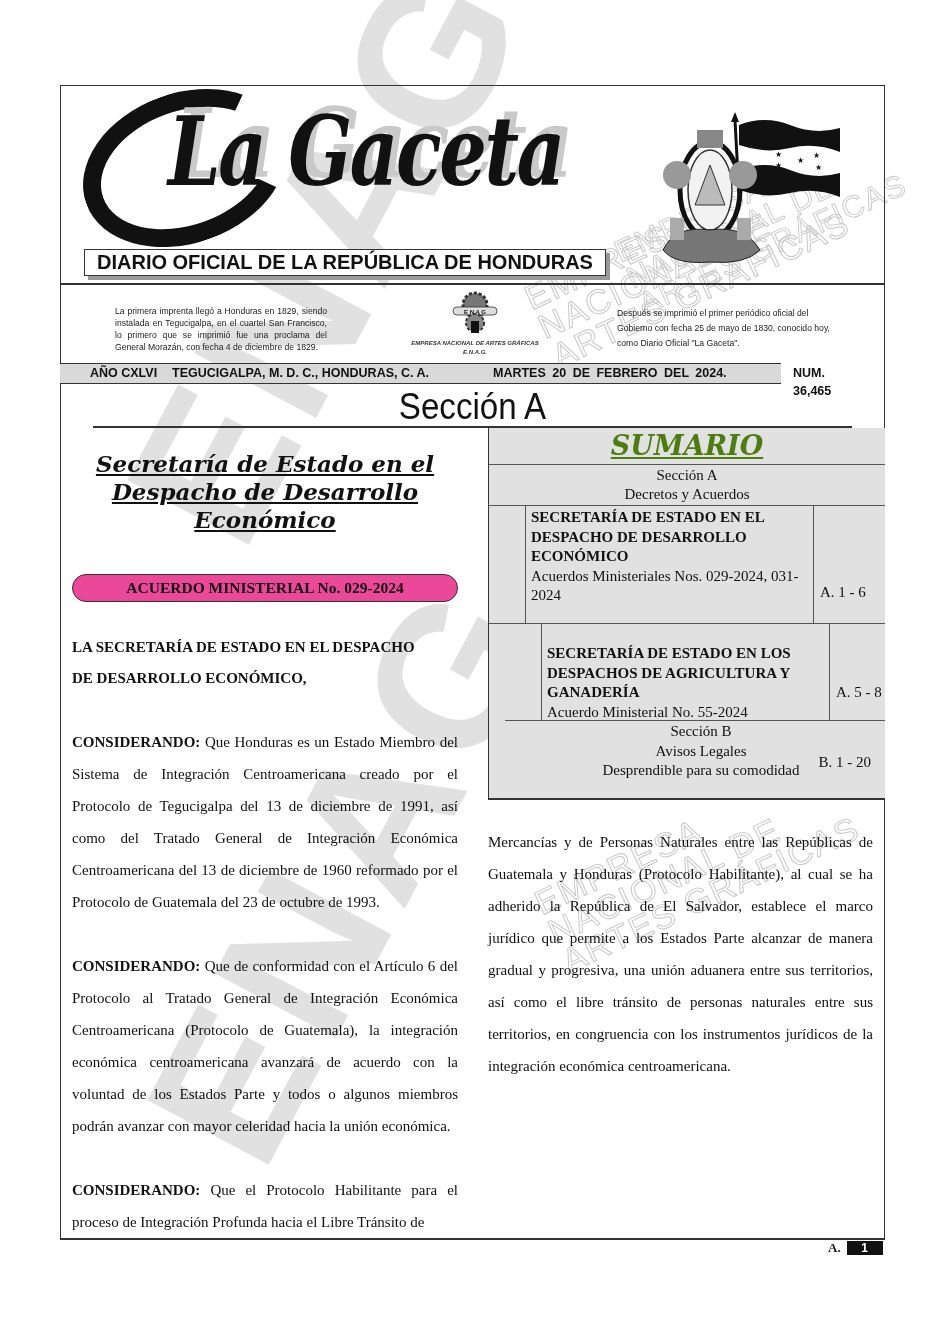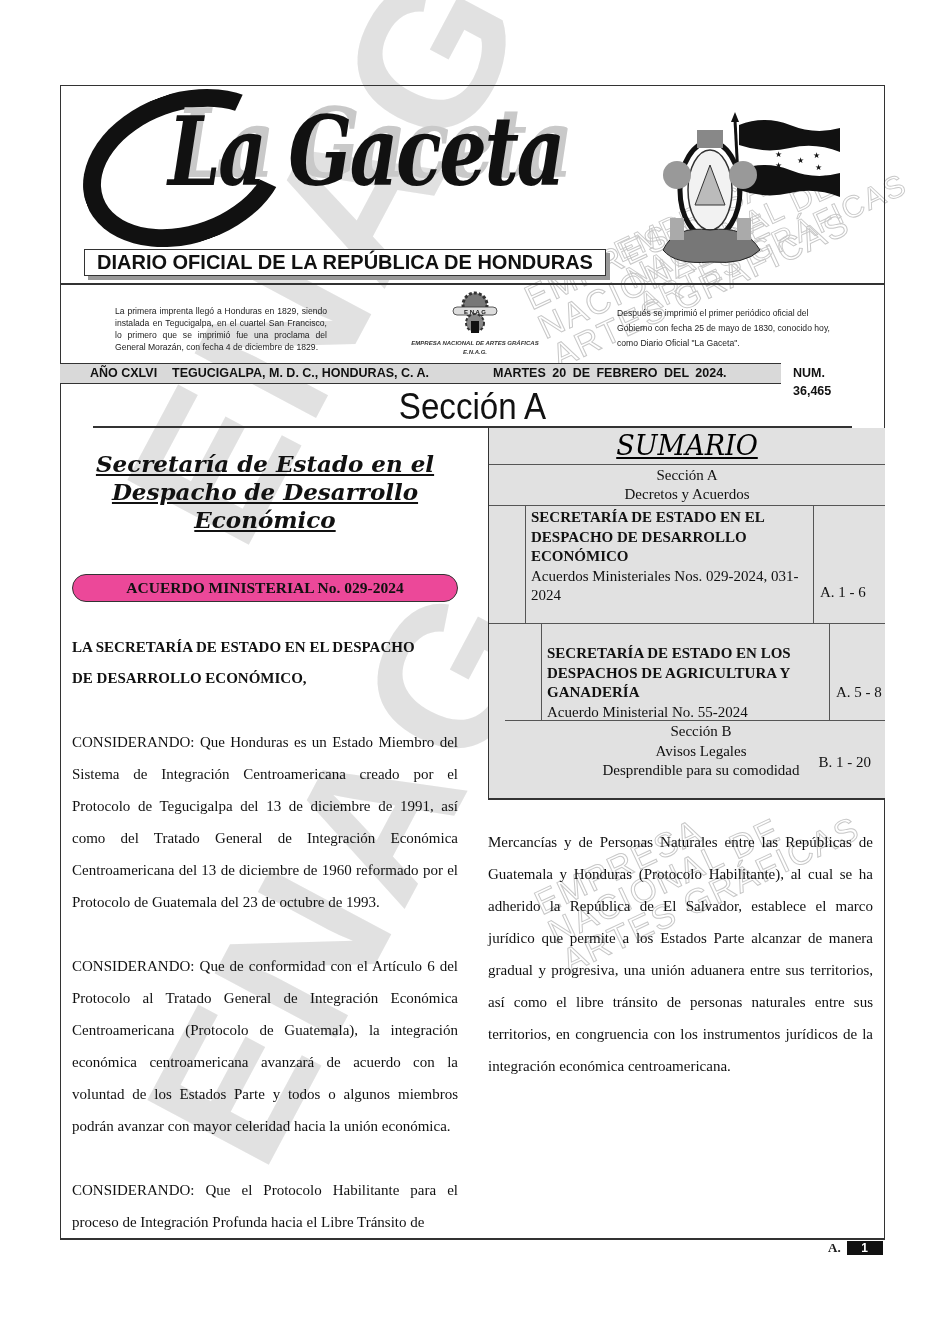--- a/index.html
+++ b/index.html
@@ -29,26 +29,26 @@
   .dateline span { position: absolute; top: 0; }
 
   .section-title { position: absolute; left: 60px; top: 384px; width: 825px; height: 44px; text-align: center; z-index: 2; font-family: "Liberation Sans", sans-serif; font-size: 36px; line-height: 46px; color: #111; transform: scaleX(0.92); border-bottom: 2px solid #333; box-sizing: border-box; }
 
   
   .left-col { position: absolute; left: 72px; top: 430px; width: 386px; z-index: 2; }
   .ministry-title { margin: 20px 0 0; text-align: center; font-family: "DejaVu Serif", serif; font-style: italic; font-weight: bold; font-size: 23px; line-height: 28px; text-decoration: underline; color: #111; }
   .acuerdo-pill { margin: 40px 0 0; border: 1.5px solid #333; border-radius: 14px; background: #ec4899; text-align: center; font-weight: bold; font-size: 15.5px; line-height: 26px; color: #111; }
   .authority { margin-top: 30px; text-align: left; font-weight: bold; font-size: 15px; line-height: 31px; color: #111; }
   .para { margin-top: 32px; text-align: justify; font-size: 15px; line-height: 32px; color: #111; }
-  .para b { font-weight: normal; margin-top: 7px; }
+  .para b { font-weight: bold; margin-top: 7px; }
 
   
   .sumario { position: absolute; left: 488px; top: 428px; width: 397px; height: 372px; background: #e1e1e1; border-left: 1.5px solid #333; border-bottom: 2px solid #333; box-sizing: border-box; z-index: 2; }
   .sum-head { height: 36px; border-bottom: 1px solid #555; text-align: center; }
-  .sum-head span { font-family: "DejaVu Serif", serif; font-style: italic; font-weight: normal; font-size: 27px; line-height: 36px; text-decoration: underline; color: #000000; }
+  .sum-head span { font-family: "DejaVu Serif", serif; font-style: italic; font-weight: bold; font-size: 27px; line-height: 36px; text-decoration: underline; color: #4d7c0f; }
   .sum-sec { text-align: center; font-size: 15px; line-height: 19px; border-bottom: 1px solid #555; padding: 1px 0 1px; color: #111; }
   .sum-row { position: relative; display: flex; border-bottom: 1px solid #555; }
   .sum-row .gutter { width: 36px; border-right: 1px solid #555; }
   .sum-row .entry { width: 288px; border-right: 1px solid #555; padding: 2px 5px 0; font-size: 15px; line-height: 19.5px; color: #111; box-sizing: border-box; }
   .sum-row .entry b { display: block; }
   .sum-row .pages { flex: 1; position: relative; font-size: 15px; color: #111; }
   .sum-row .pages span { position: absolute; left: 6px; }
   .sum-b { position: relative; text-align: center; font-size: 15px; line-height: 19.5px; padding-top: 1px; color: #111; margin-left: 28px; }
   .sum-b .bpages { position: absolute; right: 14px; top: 32px; }
 

